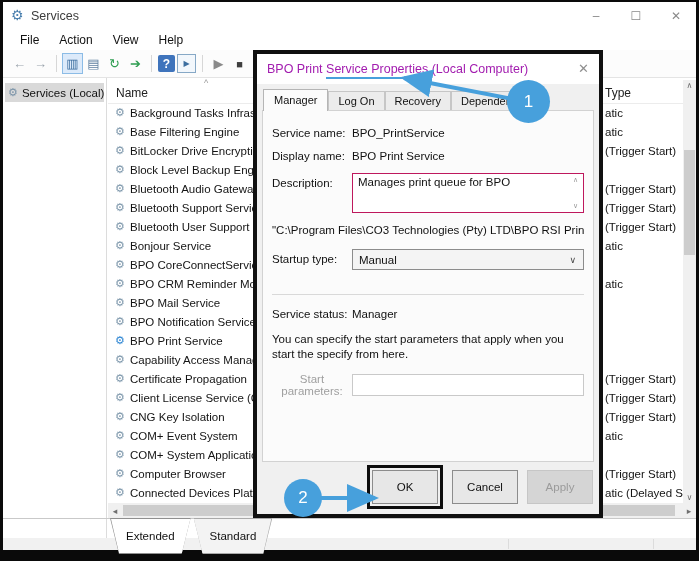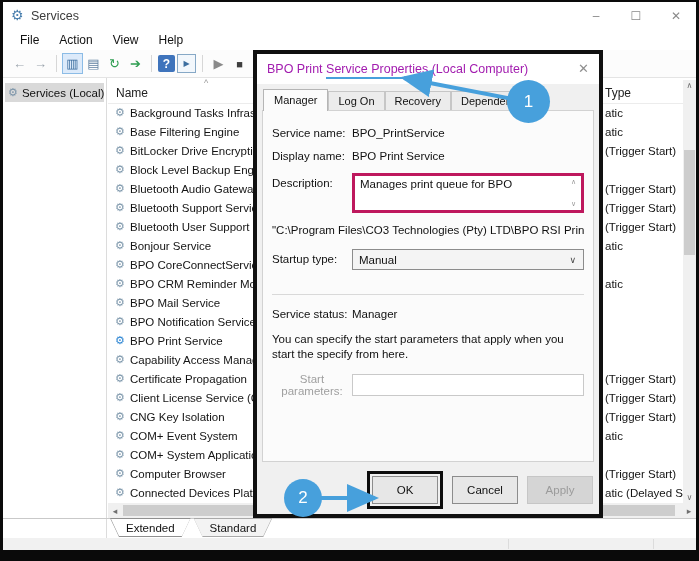--- a/index.html
+++ b/index.html
@@ -54,21 +54,21 @@
   .vscroll{position:absolute;left:575px;top:2px;width:13px;height:423px;background:#f0f0f0;}
   .vthumb{position:absolute;left:1px;top:70px;width:11px;height:105px;background:#cdcdcd;}
   .varrow{position:absolute;left:0;width:13px;text-align:center;font-size:8px;color:#6f6f6f;}
   .hscroll{position:absolute;left:0px;top:425px;width:588px;height:15px;background:#f0f0f0;
            display:flex;align-items:center;}
   .harrow{width:14px;text-align:center;font-size:9px;color:#6f6f6f;}
   .hthumb{position:absolute;left:15px;top:2px;width:552px;height:11px;background:#cdcdcd;}
 
   
   .btabs{position:absolute;left:110px;top:518px;display:flex;gap:3px;z-index:3;}
-  .btab{height:19px;padding:0 16px;display:flex;align-items:center;font-size:11.5px;color:#111;
+  .btab{height:36px;padding:0 16px;display:flex;align-items:center;font-size:11.5px;color:#111;
         background:#a9a9a9;clip-path:polygon(0 0,100% 0,calc(100% - 9px) 100%,9px 100%);}
   .btab .inner{position:relative;}
   .btab.active{background:#8f8f8f;}
   .btab-fill{position:absolute;inset:1px;clip-path:polygon(0 0,100% 0,calc(100% - 8px) 100%,8px 100%);}
   .tabs-line{position:absolute;left:3px;top:518px;width:693px;height:1px;background:#c9c9c9;z-index:2;}
   .statusbar{position:absolute;left:3px;top:538px;width:693px;height:12px;background:#f1f1f1;}
   .statussep{position:absolute;top:1px;width:1px;height:10px;background:#dcdcdc;}
 
   
   .dialog{position:absolute;left:253px;top:50px;width:350px;height:468px;box-sizing:border-box;
@@ -79,42 +79,42 @@
   .dlg-close{position:absolute;right:10px;top:7px;font-size:13px;color:#8f8f8f;}
   .dlg-tabs{position:absolute;left:6px;top:35px;display:flex;align-items:flex-end;}
   .dtab{font-size:11px;color:#111;padding:3px 9px 4px;border:1px solid #c6c6c6;border-bottom:none;
         background:#ececec;margin-right:0px;position:relative;}
   .dtab.active{background:#fbfbfb;padding:4px 10px 5px;z-index:2;border-color:#b5b5b5;}
   .dlg-page{position:absolute;left:5px;top:56px;width:332px;height:352px;box-sizing:border-box;
             background:#fbfbfb;border:1px solid #d2d2d2;padding:16px 9px 0 9px;font-size:11.5px;color:#111;}
   .frow{display:flex;margin-bottom:11px;align-items:flex-start;}
   .flabel{width:80px;flex:none;}
   .fvalue{flex:1;}
-  .descbox{flex:1;height:40px;background:#fff;border:3px solid #be185d;position:relative;
+  .descbox{flex:1;height:40px;background:#fff;border:1px solid #be185d;position:relative;
            padding:2px 16px 0 5px;box-sizing:border-box;}
   .desc-arrows{position:absolute;right:2px;top:2px;bottom:2px;width:11px;display:flex;flex-direction:column;
                justify-content:space-between;align-items:center;font-size:7px;color:#9a9a9a;}
   .pathlabel{margin-bottom:4px;}
   .pathvalue{white-space:nowrap;overflow:hidden;margin-bottom:13px;}
   .selectbox{flex:1;height:21px;background:#f4f4f4;border:1px solid #8c8c8c;position:relative;
              display:flex;align-items:center;padding-left:6px;box-sizing:border-box;}
   .selectbox .chev{position:absolute;right:7px;font-size:9px;color:#444;}
   .dlg-hr{border:none;border-top:1px solid #d9d9d9;margin:24px 0 13px 0;}
   .sbtn-row{display:flex;gap:10px;margin-top:13px;}
   .btn{font-family:"Liberation Sans",sans-serif;font-size:11.5px;display:flex;align-items:center;
        justify-content:center;box-sizing:border-box;}
   .sbtn{width:70px;height:22px;}
   .btn.enabled{background:#e7e7e7;border:1px solid #8c8c8c;color:#111;}
   .btn.disabled{background:#d5d5d5;border:1px solid #c6c6c6;color:#9b9b9b;}
   .hint{margin-top:12px;line-height:1.3;}
   .params-row{display:flex;margin-top:11px;align-items:center;}
   .params-label{width:80px;flex:none;color:#9f9f9f;text-align:center;}
   .paraminput{flex:1;height:20px;background:#fff;border:1px solid #c9c9c9;}
   .dlg-footer{position:absolute;right:6px;bottom:5px;display:flex;align-items:center;gap:9px;}
-  .fbtn{width:66px;height:28px;}
+  .fbtn{width:66px;height:34px;}
   .ok-wrap{border:3px solid #0d0d0d;padding:2px;background:#f0f0f0;}
 
   
   .anno-svg{position:absolute;left:0;top:0;z-index:20;pointer-events:none;}
   .anno-circle{position:absolute;border-radius:50%;background:#47a0dc;color:#fff;z-index:21;
                display:flex;align-items:center;justify-content:center;font-size:17px;}
   .anno-1{left:507px;top:80px;width:43px;height:43px;}
   .anno-2{left:284px;top:479px;width:38px;height:38px;}
 </style>
 </head>

